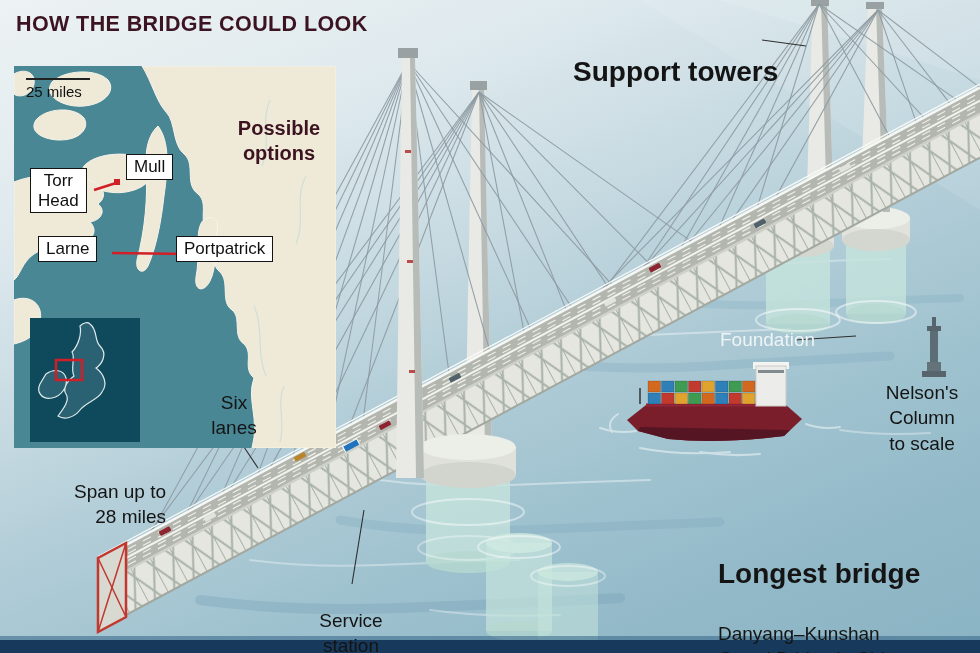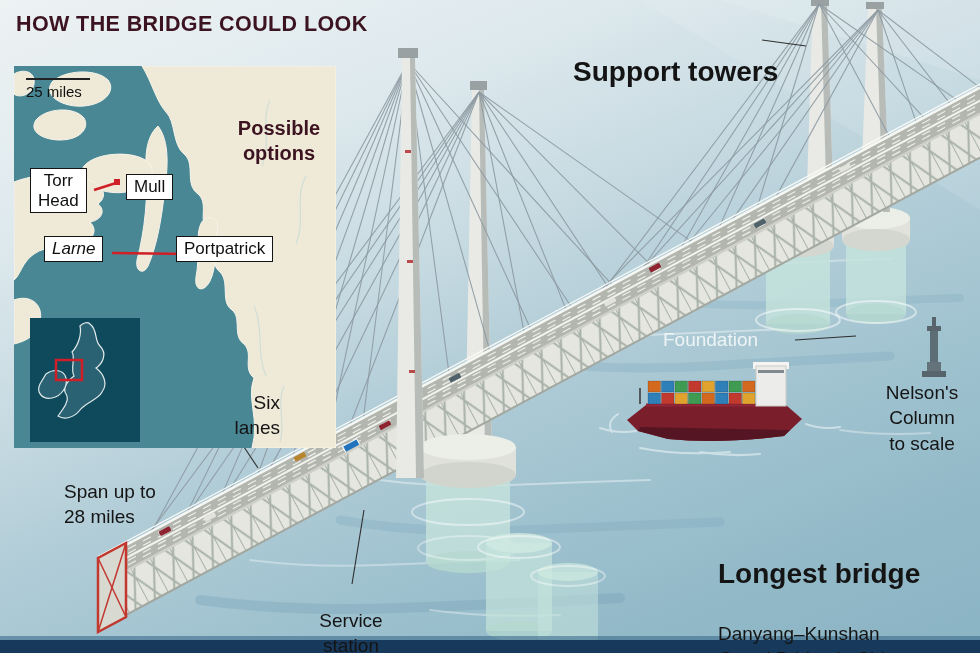--- a/index.html
+++ b/index.html
@@ -8,38 +8,38 @@
     font-family:"Liberation Sans", sans-serif;
     background:linear-gradient(158deg,#edf2f3 0%,#dfeaee 22%,#c8dbe2 40%,#b0ccd7 55%,#9fc2cf 70%,#92b9c8 85%,#8ab3c3 100%);
   }
   #scene{position:absolute; left:0; top:0;}
   .title{position:absolute; left:16px; top:12px; font-size:21.5px; font-weight:700;
     letter-spacing:.4px; color:#3c1320;}
   
   .anno{position:absolute; font-size:19px; line-height:1.33; color:#141414; white-space:pre-line;}
   .anno-h{font-weight:700; font-size:28px; margin-bottom:3px; white-space:pre-line;}
   .support{left:573px; top:28px; width:214px;}
-  .foundation{left:663px; top:327px; color:#eef4f5;}
+  .foundation{left:720px; top:327px; color:#eef4f5;}
   .nelson{left:866px; top:380px; width:112px; text-align:center;}
-  .sixlanes{left:208px; top:390px; width:72px; text-align:right;}
-  .spanlbl{left:64px; top:479px; width:122px; text-align:left;}
+  .sixlanes{left:198px; top:390px; width:72px; text-align:center;}
+  .spanlbl{left:44px; top:479px; width:122px; text-align:right;}
   .service{left:300px; top:608px; width:102px; text-align:center;}
   .longest{left:718px; top:530px; width:252px;}
   
   .map{position:absolute; left:14px; top:66px; width:322px; height:272px;}
   .map-svg{position:absolute; left:0; top:0;}
   .scalebar{position:absolute; left:12px; top:12px; width:64px; font-size:15px; color:#111;}
   .scaleline{border-top:2.2px solid #222; margin-bottom:3px; height:0;}
   .possible{position:absolute; left:212px; top:38px; width:106px; text-align:center;
     font-weight:700; font-size:20px; color:#3c1320; white-space:pre-line; line-height:1.25;margin-top:12px;}
   .maplbl{position:absolute; background:#fff; border:1.6px solid #141414; padding:2px 7px;
     font-size:17px; line-height:1.16; color:#101010; white-space:pre-line; text-align:center;}
   .lbl-torr{left:16px; top:102px;}
-  .lbl-mull{left:112px; top:108px;}
-  .lbl-larne{left:30px; top:170px;font-style:italic;}
+  .lbl-mull{left:112px; top:88px;}
+  .lbl-larne{left:24px; top:170px;}
   .lbl-port{left:162px; top:170px;}
   .locator{position:absolute; left:16px; top:252px;}
 </style>
 </head>
 <body>
 
 <div class="stage">
 
   <svg id="scene" width="980" height="653" viewBox="0 0 980 653">
     <defs>

